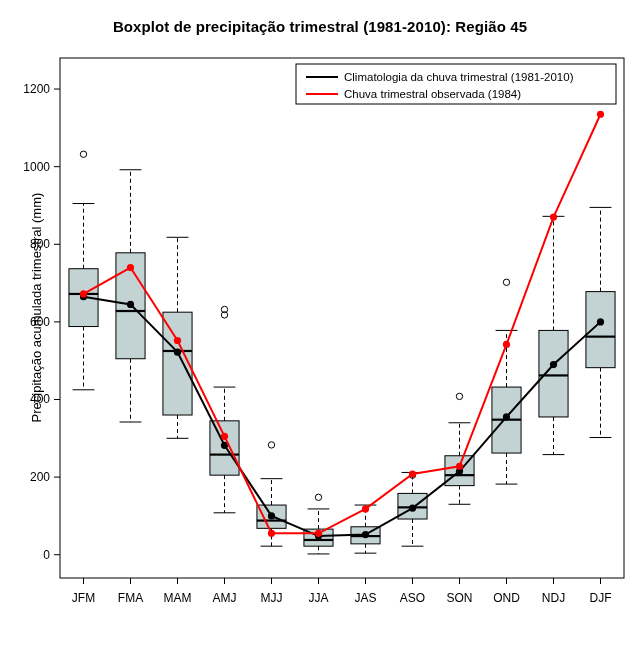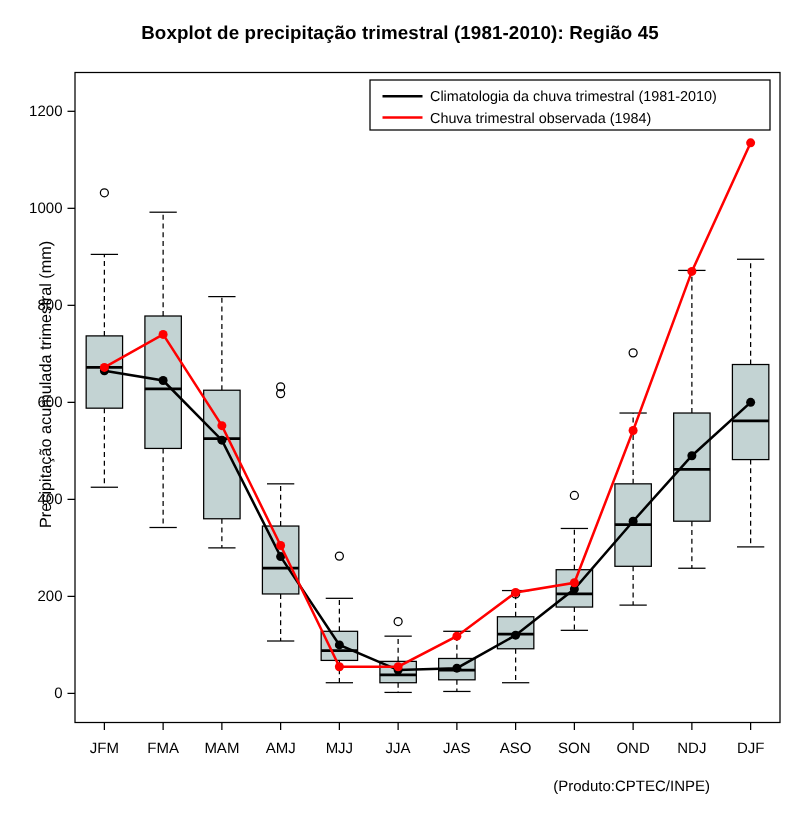--- a/index.html
+++ b/index.html
@@ -68,21 +68,20 @@
   .legend-box { fill: #ffffff; stroke: #000000; stroke-width: 1; }
   .legend-text { font-family: "Liberation Sans", sans-serif; font-size: 11.5px; fill: #000; }
 </style>
 </head>
 <body>
 
 <div id="chart-root">
 
   <div id="chart-title">Boxplot de precipitação trimestral (1981-2010): Região 45</div>
   <div id="ylabel">Precipitação acumulada trimestral (mm)</div>
-  <div id="credit">(Produto:CPTEC/INPE)</div>
 
   <svg id="plot" width="640" height="660">
       <rect x="60" y="58" width="564" height="520" fill="none" stroke="#000" stroke-width="1"></rect>
       <line x1="54" y1="554.7164179104477" x2="60" y2="554.7164179104477" class="tick-line"></line>
       <text x="50" y="558.7164179104477" text-anchor="end" class="tick-label">0</text>
       <line x1="54" y1="477.1044776119403" x2="60" y2="477.1044776119403" class="tick-line"></line>
       <text x="50" y="481.1044776119403" text-anchor="end" class="tick-label">200</text>
       <line x1="54" y1="399.4925373134329" x2="60" y2="399.4925373134329" class="tick-line"></line>
       <text x="50" y="403.4925373134329" text-anchor="end" class="tick-label">400</text>
       <line x1="54" y1="321.8805970149254" x2="60" y2="321.8805970149254" class="tick-line"></line>

